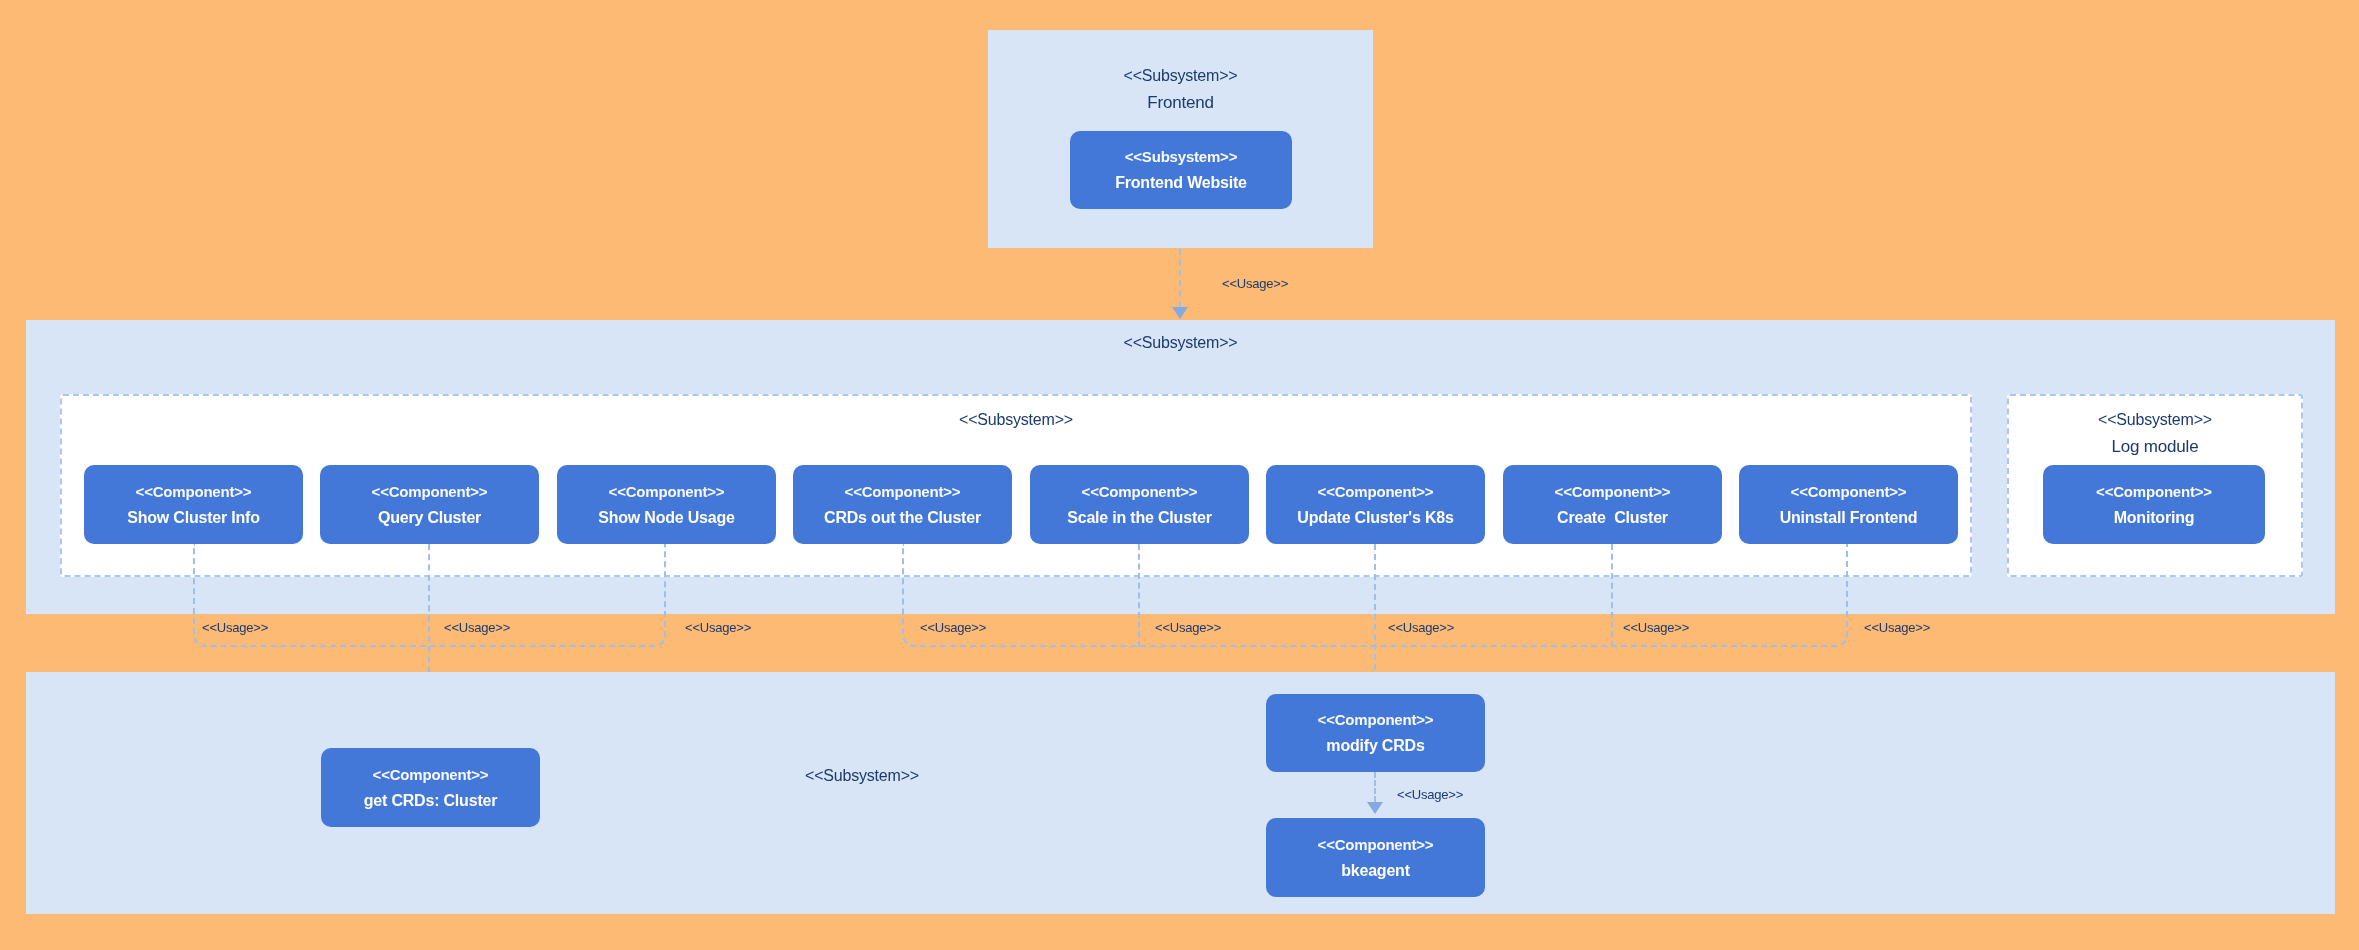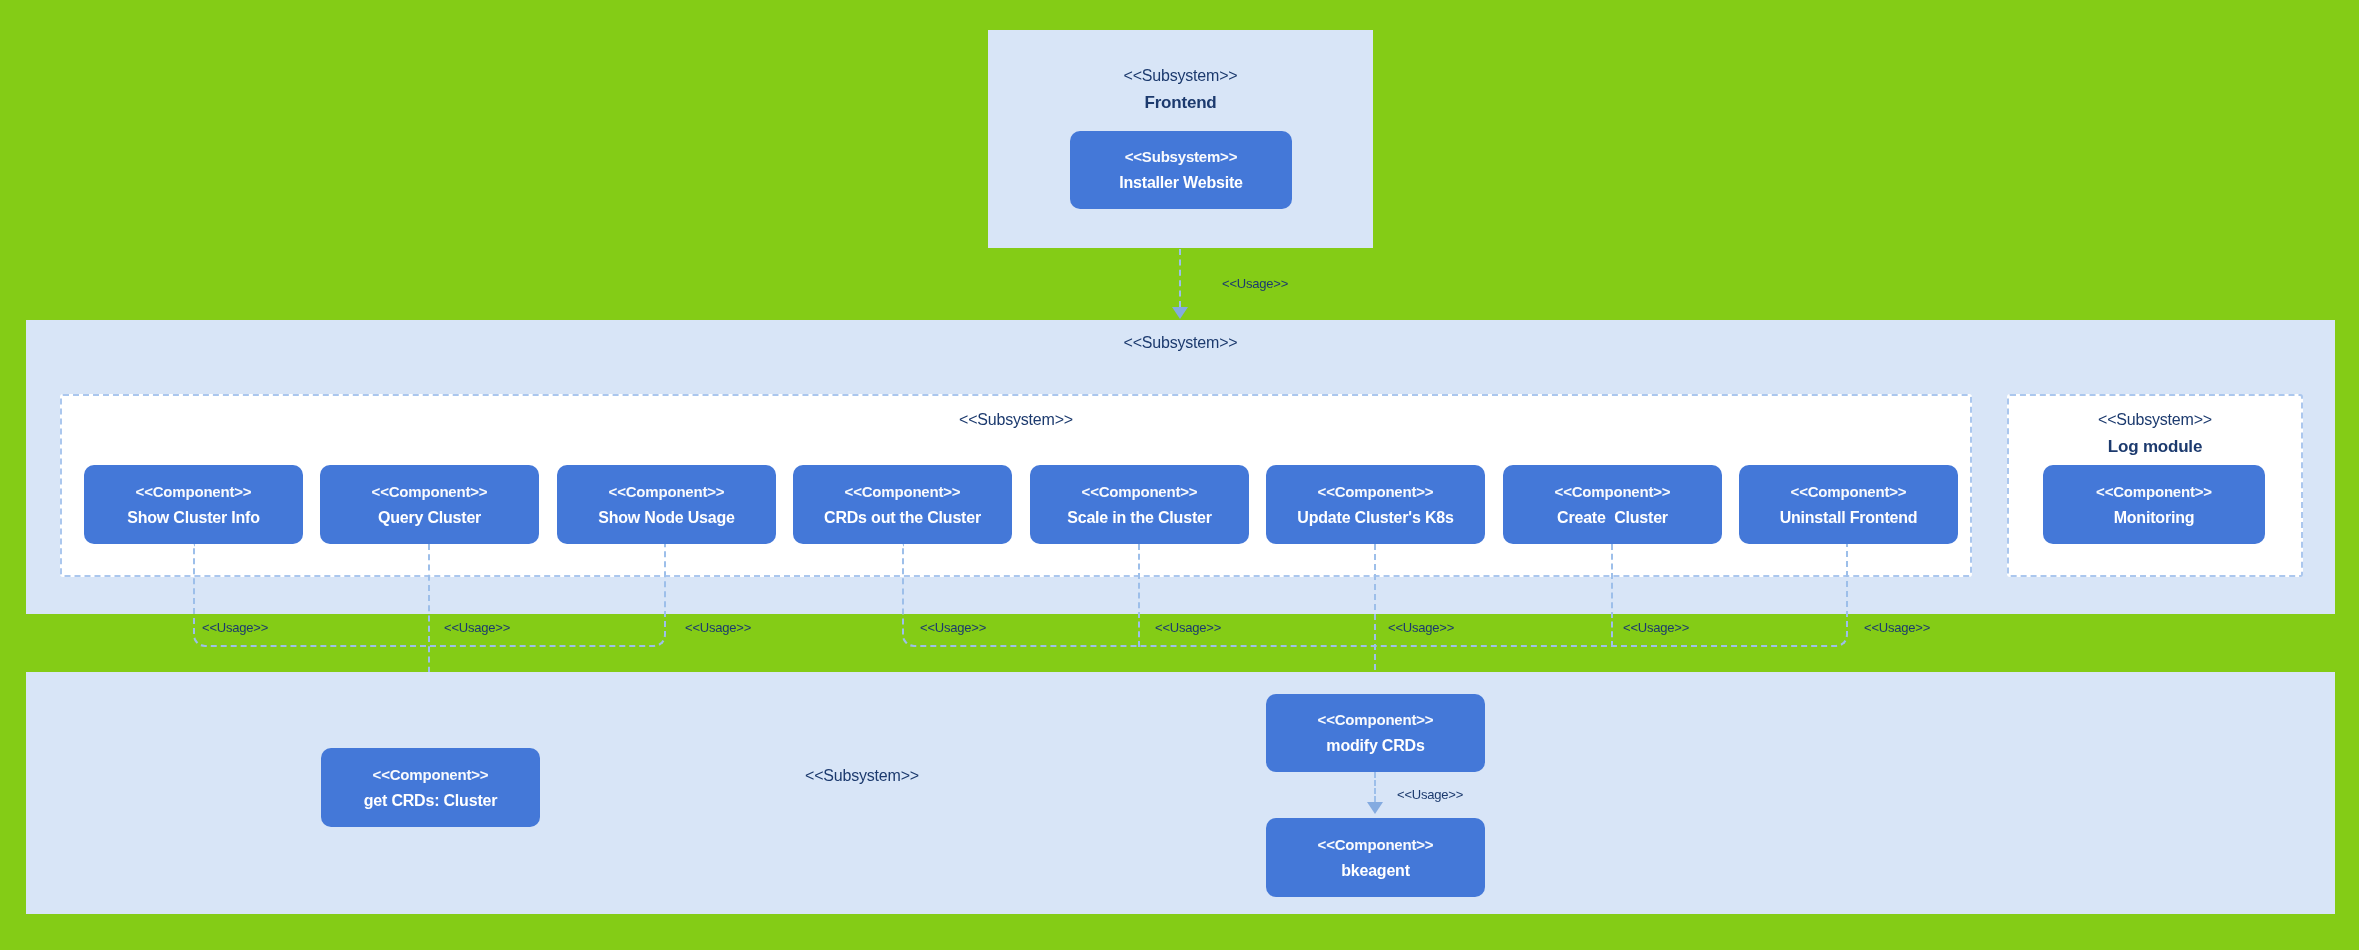--- a/index.html
+++ b/index.html
@@ -5,28 +5,28 @@
   :root{
     --panel:#d8e5f7;
     --comp:#4478d8;
     --navy:#1c3a6e;
     --dash:#9dbfea;
     --arrow:#84abe0;
     --white:#ffffff;
   }
   html,body{margin:0;padding:0;background:#ffffff;}
   .canvas{
-    position:relative;width:2359px;height:950px;background:#84cc16;overflow:hidden;
+    position:relative;width:2359px;height:950px;background:#fdba74;overflow:hidden;
     font-family:"Liberation Sans","DejaVu Sans",sans-serif;
   }
   .panel{position:absolute;background:var(--panel);}
   .dashed-box{position:absolute;background:var(--white);border:2px dashed #abc7ee;border-radius:3px;box-sizing:border-box;}
   .hdr{position:absolute;text-align:center;color:var(--navy);}
   .hdr .st{font-size:16px;font-weight:400;line-height:27px;letter-spacing:-0.2px;}
-  .hdr .nm{font-size:17px;font-weight:700;line-height:27px;letter-spacing:-0.2px;}
+  .hdr .nm{font-size:17px;font-weight:400;line-height:27px;letter-spacing:-0.2px;}
   .comp{
     position:absolute;background:var(--comp);border-radius:10px;color:#fff;
     display:flex;flex-direction:column;align-items:center;justify-content:center;
     text-align:center;box-sizing:border-box;
   }
   .comp .st{font-size:15px;font-weight:700;line-height:26px;opacity:.97;letter-spacing:-0.2px;}
   .comp .nm{font-size:16px;font-weight:700;line-height:26px;letter-spacing:-0.2px;white-space:pre-wrap;}
   .vline{position:absolute;width:0;border-left:2px dashed var(--dash);}
   .bus{
     position:absolute;box-sizing:border-box;
@@ -41,21 +41,21 @@
 
 <div class="canvas">
 
   <div class="panel" style="left:988px;top:30px;width:385px;height:218px;"></div>
   <div class="hdr" style="left:988px;top:62px;width:385px;">
     <div class="st">&lt;&lt;Subsystem&gt;&gt;</div>
     <div class="nm">Frontend</div>
   </div>
   <div class="comp" style="left:1070px;top:131px;width:222px;height:78px;">
     <div class="st" style="font-weight:600;">&lt;&lt;Subsystem&gt;&gt;</div>
-    <div class="nm">Installer Website</div>
+    <div class="nm">Frontend Website</div>
   </div>
 
   <div class="vline" style="left:1179px;top:249px;height:58px;"></div>
   <div class="arrow" style="left:1172px;top:307px;"></div>
   <div class="usage" style="left:1222px;top:274px;">&lt;&lt;Usage&gt;&gt;</div>
 
   <div class="panel" style="left:26px;top:320px;width:2309px;height:294px;"></div>
   <div class="hdr" style="left:26px;top:329px;width:2309px;">
     <div class="st">&lt;&lt;Subsystem&gt;&gt;</div>
   </div>

